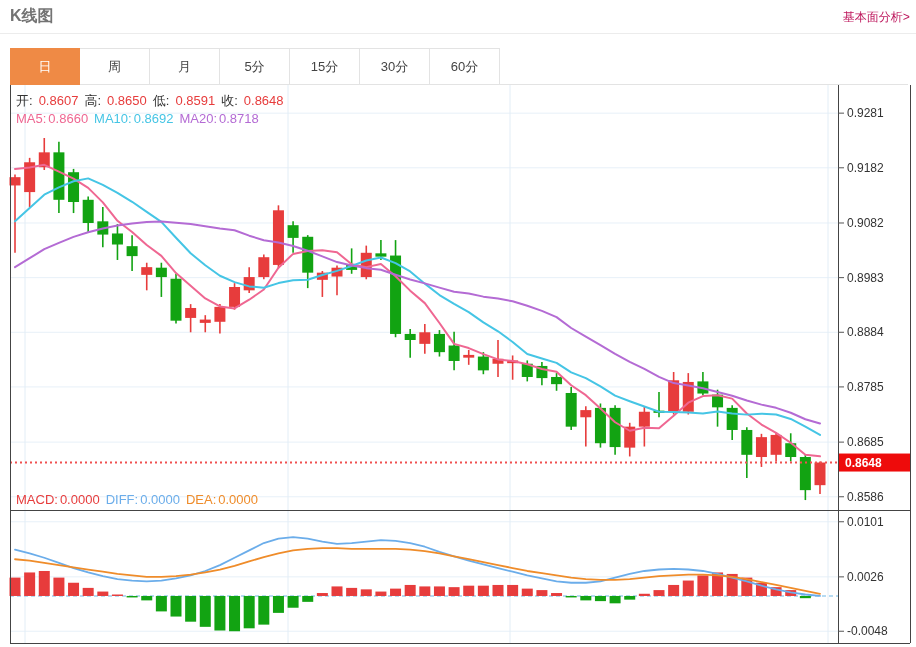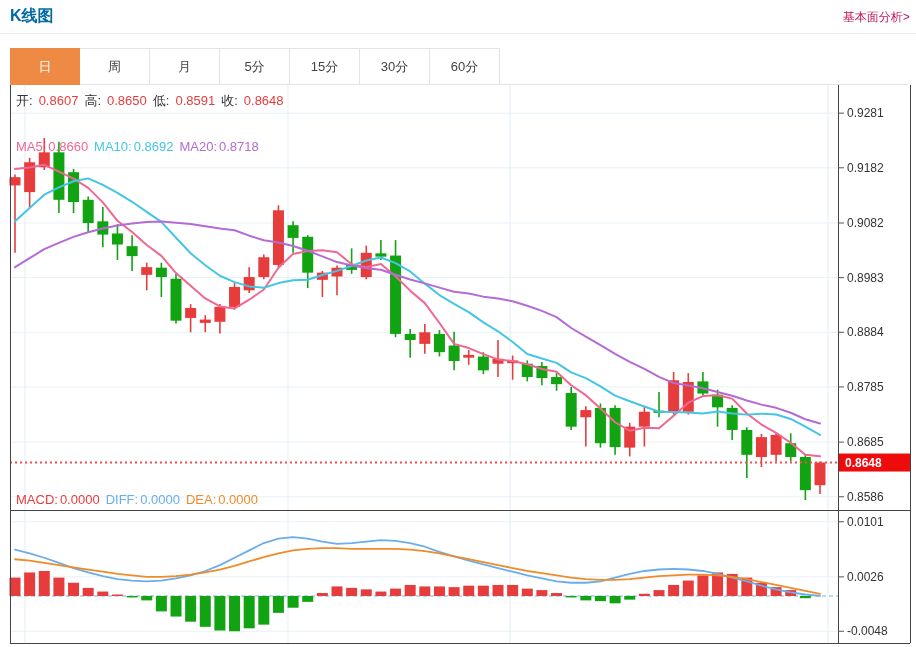--- a/index.html
+++ b/index.html
@@ -1,31 +1,31 @@
 <!DOCTYPE html>
 <html><head>
 <meta charset="utf-8">
 <style>
   html,body{margin:0;padding:0;background:#fff;}
   body{width:916px;height:647px;overflow:hidden;font-family:"Liberation Sans","DejaVu Sans",sans-serif;}
   .page{position:relative;width:916px;height:647px;}
-  .title{position:absolute;left:10px;top:6px;font-size:16px;font-weight:bold;color:#0369a1;}
+  .title{position:absolute;left:10px;top:6px;font-size:16px;font-weight:bold;color:#737373;}
   .fx-link{position:absolute;right:6px;top:9px;font-size:12px;color:#be185d;text-decoration:none;cursor:pointer;font-family:Liberation Mono, monospace;}
   .rule{position:absolute;left:0;top:33px;width:916px;height:0;border-top:1px solid #ececec;}
   .tabs{position:absolute;left:10px;top:48px;display:flex;z-index:3;}
   .tab{box-sizing:border-box;width:70px;height:37px;line-height:35px;text-align:center;font-size:13px;color:#444;
        background:#fff;border:1px solid #e3e3e3;border-left:none;cursor:pointer;}
   .tab:first-child{border-left:1px solid #e3e3e3;}
   .tab.active{background:#ef8a45;border-color:#ef8a45;color:#fff;}
   svg{position:absolute;left:0;top:0;z-index:1;}
   .row{position:absolute;z-index:4;font-size:13px;white-space:nowrap;}
   .row span{margin-right:6px;}
   .row .lbl{color:#333;}
   #ohlc-row{left:16px;top:92px;}
-  #ma-row{left:16px;top:111px;margin-top:28px;}
+  #ma-row{left:16px;top:111px;}
   #macd-row{left:16px;top:492px;}
 </style>
 </head>
 <body>
 
 <div class="page">
   <div class="title">K线图</div>
   <a class="fx-link">基本面分析&gt;</a>
   <div class="rule"></div>
 

